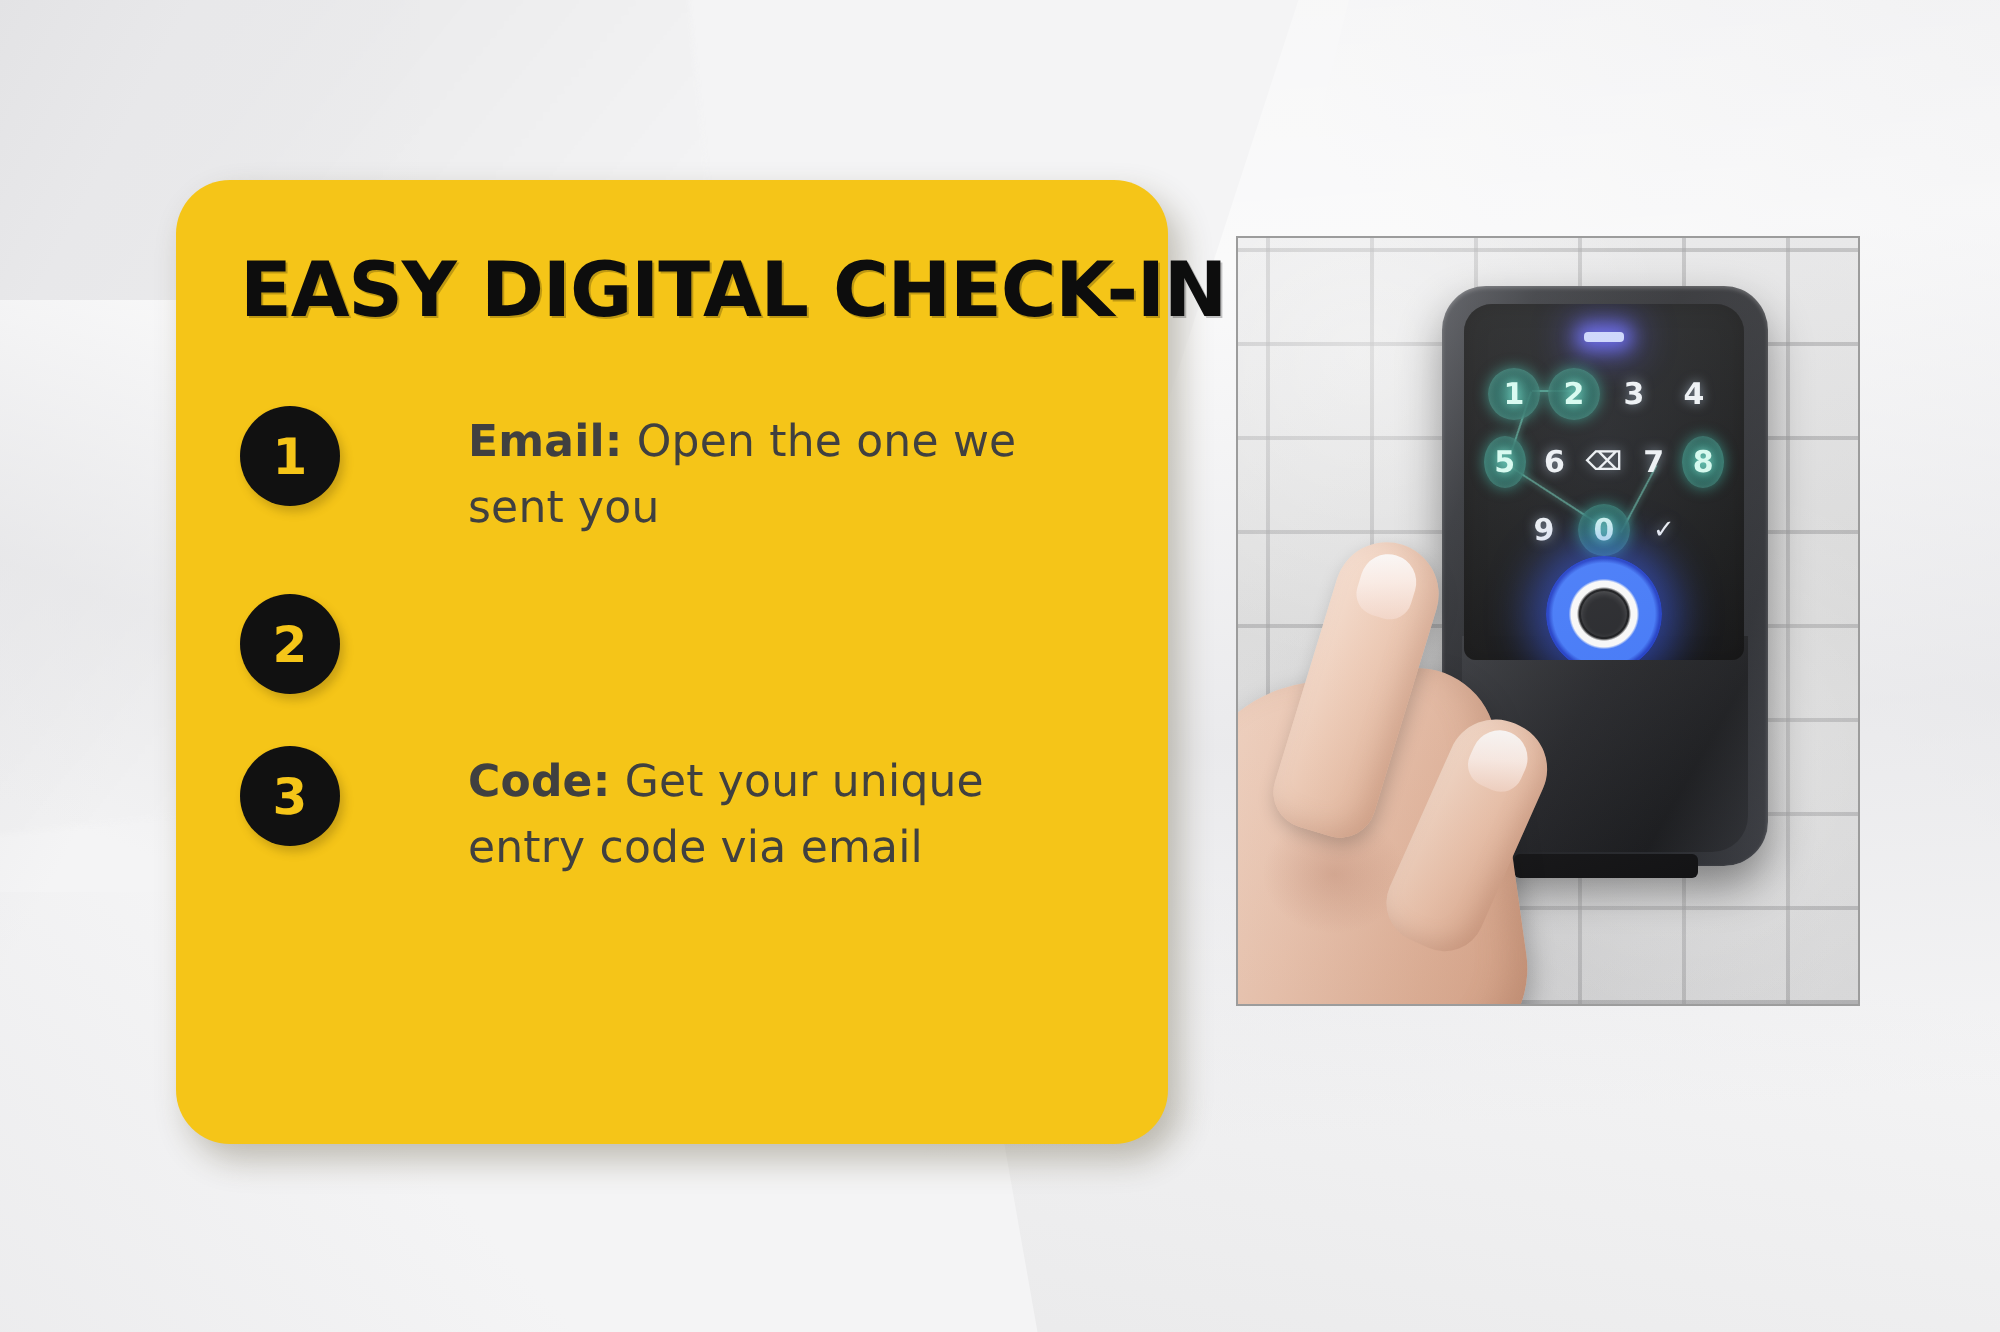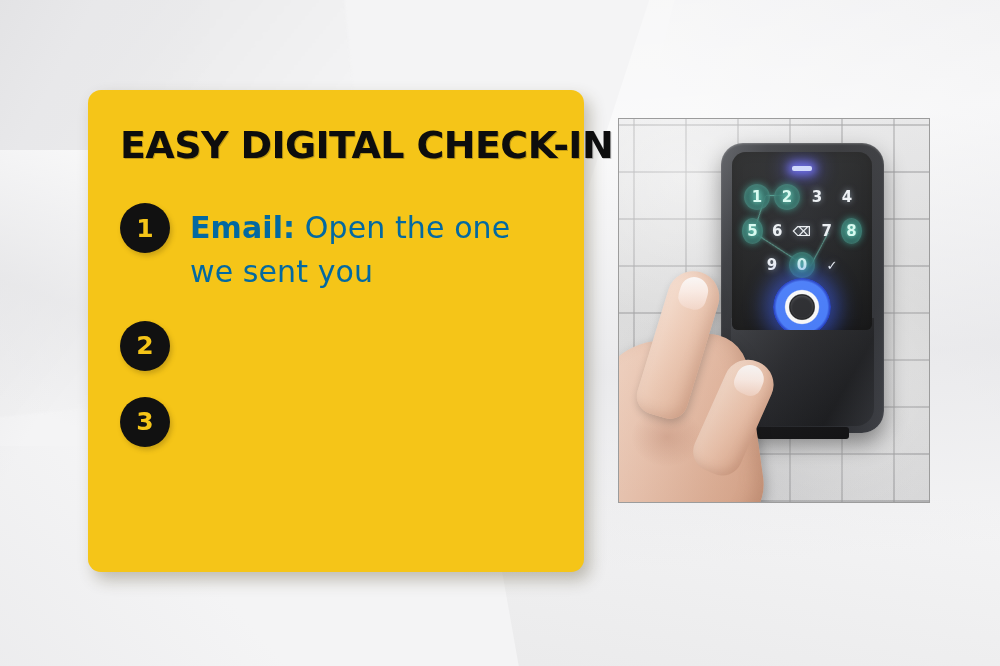--- a/index.html
+++ b/index.html
@@ -47,21 +47,21 @@
     position:absolute; left:560px; top:-120px; width:700px; height:900px;
     background:linear-gradient(158deg, rgba(255,255,255,0) 0%, rgba(255,255,255,.55) 30%, rgba(226,226,229,.55) 52%, rgba(255,255,255,0) 70%);
     transform:rotate(18deg);
   }
 
   
   .card{
     position:absolute;
     left:88px; top:90px; width:496px; height:482px;
     background:#f5c518;
-    border-radius:13px;
+    border-radius:27px;
     box-shadow:6px 8px 16px rgba(70,60,25,.30);
     padding:36px 30px 0 32px;
   }
   .card-title{
     font-family:"DejaVu Sans","Liberation Sans", sans-serif;
     font-weight:900;
     font-size:38px;
     letter-spacing:-.6px;
     color:#0d0d0d;
     line-height:1;
@@ -84,25 +84,26 @@
     font-family:"DejaVu Sans","Liberation Sans", sans-serif;
     font-weight:800;
     font-size:25px;
     display:flex; align-items:center; justify-content:center;
     margin-right:20px;
     margin-top:-3px;
     box-shadow:2px 3px 5px rgba(90,70,10,.28);
   }
   .step-text{
     font-family:"DejaVu Sans","Liberation Sans", sans-serif;
-    font-size:30px;
+    font-size:22px;
     line-height:1.48;
-    color:#0369a1;
+    color:#404040;
     letter-spacing:.1px;
     max-width:385px;
+    margin-left:44px;
   }
   .step-text .lead{ font-weight:800; }
 
   
   .photo{
     position:absolute;
     left:618px; top:118px; width:312px; height:385px;
     border:1px solid #9c9c9c;
     overflow:hidden;
     background:#dcdcdc;
@@ -284,20 +285,23 @@
         <span class="lead">Email:</span><span> Open the one we sent you</span>
       </div>
     </div>
 
     <div class="step">
       <div class="badge">2</div>
     </div>
 
     <div class="step">
       <div class="badge">3</div>
+      <div class="step-text">
+        <span class="lead">Code:</span><span> Get your unique entry code via email</span>
+      </div>
     </div>
 
   </div>
 </div>
 
 <div class="photo">
 
   <div class="brick"></div>
   <div class="brick-offset"></div>
   <div class="brick-noise"></div>

